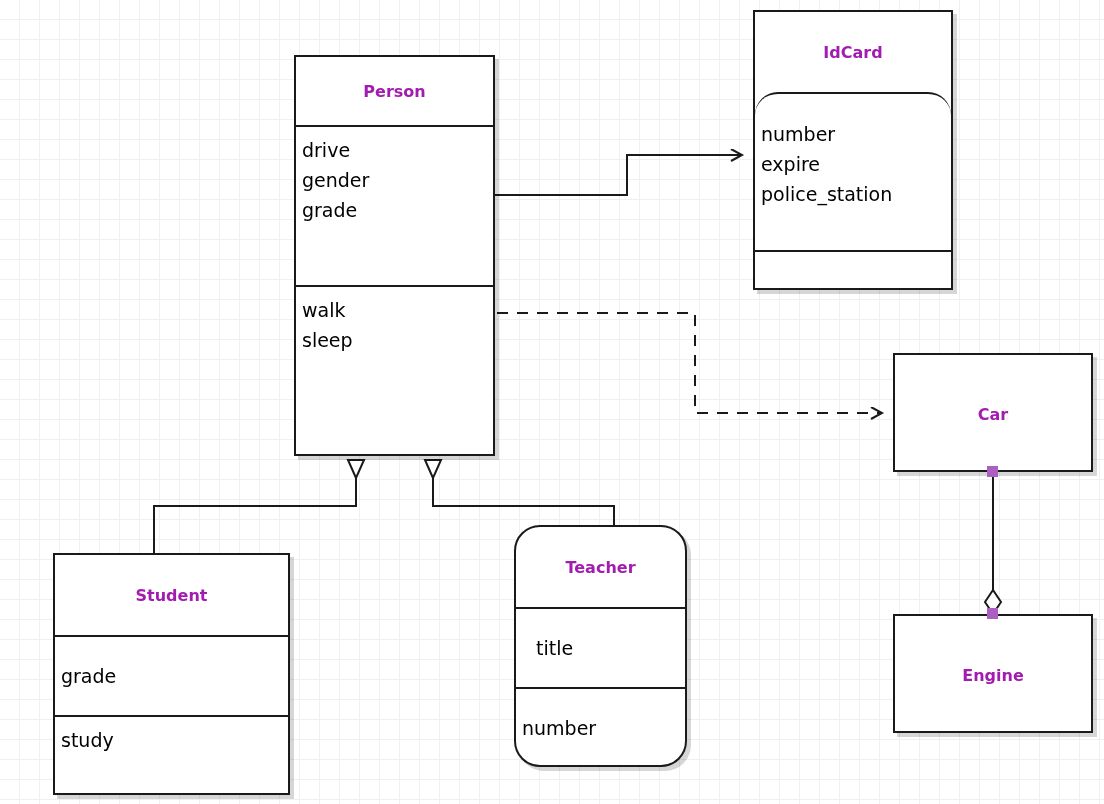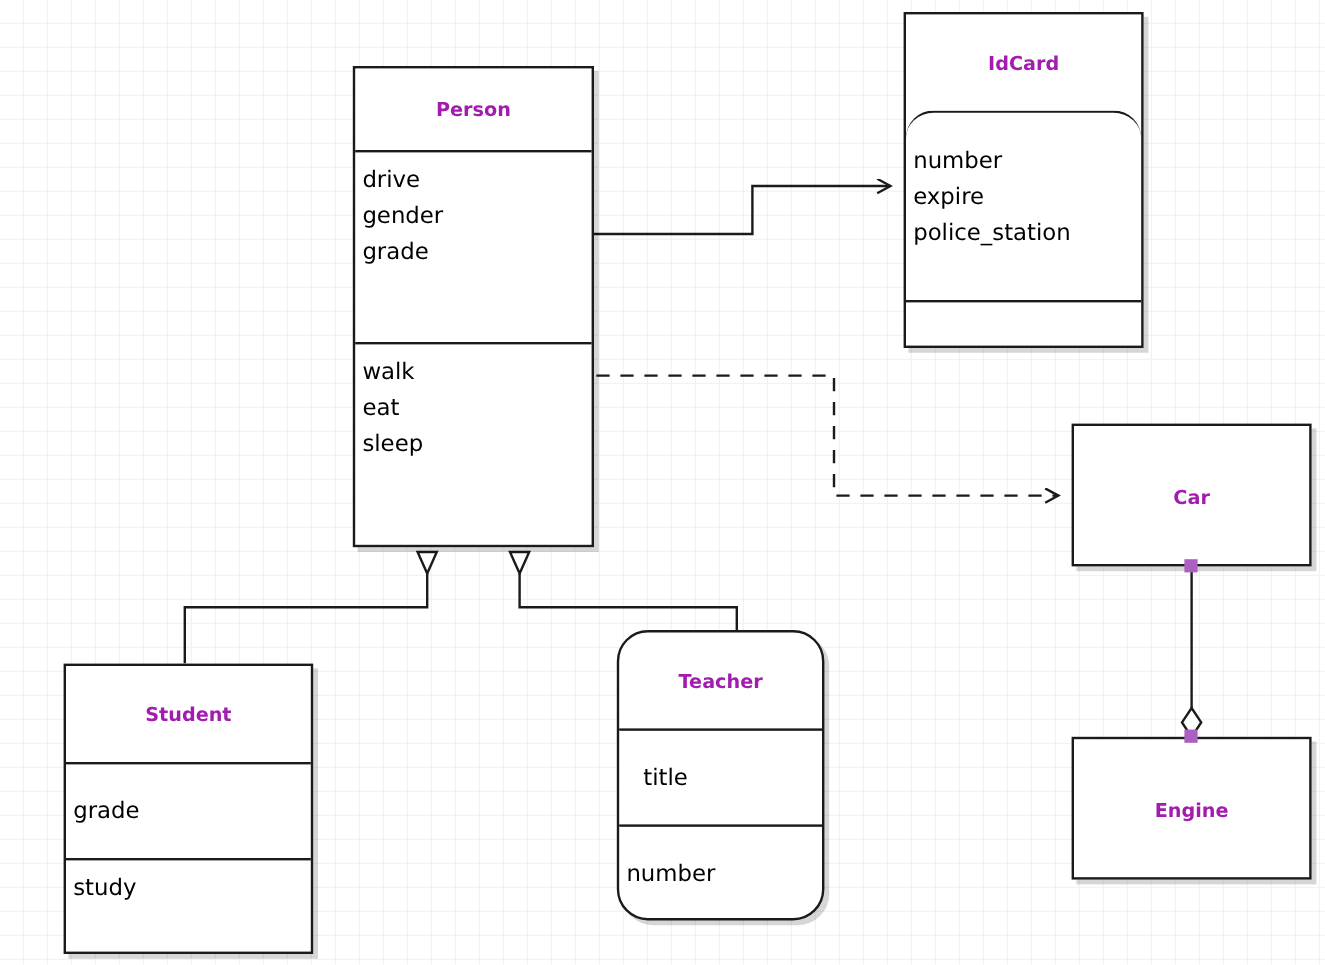--- a/index.html
+++ b/index.html
@@ -114,21 +114,20 @@
     <div class="compartment c-title" style="height:68px;">
       <span>Person</span>
     </div>
     <div class="compartment c-body" style="height:160px;">
       <span class="member">drive</span>
       <span class="member">gender</span>
       <span class="member">grade</span>
     </div>
     <div class="compartment c-body" style="height:171px;">
       <span class="member">walk</span>
-      <span class="member">eat</span>
       <span class="member">sleep</span>
     </div>
   </div>
 
   <div class="uml-class" style="left:753px; top:10px; width:200px; height:280px;">
     <div class="compartment c-title" style="height:80px;">
       <span>IdCard</span>
     </div>
     <div class="compartment c-body" style="height:158px; padding-top:25px;border-radius:23px;">
       <span class="member">number</span>
@@ -143,21 +142,21 @@
       <span>Car</span>
     </div>
   </div>
 
   <div class="uml-class" style="left:893px; top:614px; width:200px; height:119px;">
     <div class="compartment c-title" style="height:119px;">
       <span>Engine</span>
     </div>
   </div>
 
-  <div class="uml-class" style="left:53px; top:553px; width:208px; height:242px;">
+  <div class="uml-class" style="left:53px; top:553px; width:237px; height:242px;">
     <div class="compartment c-title" style="height:80px;">
       <span>Student</span>
     </div>
     <div class="compartment c-body" style="height:80px; padding-top:24px;">
       <span class="member">grade</span>
     </div>
     <div class="compartment c-body" style="height:78px; ">
       <span class="member">study</span>
     </div>
   </div>

